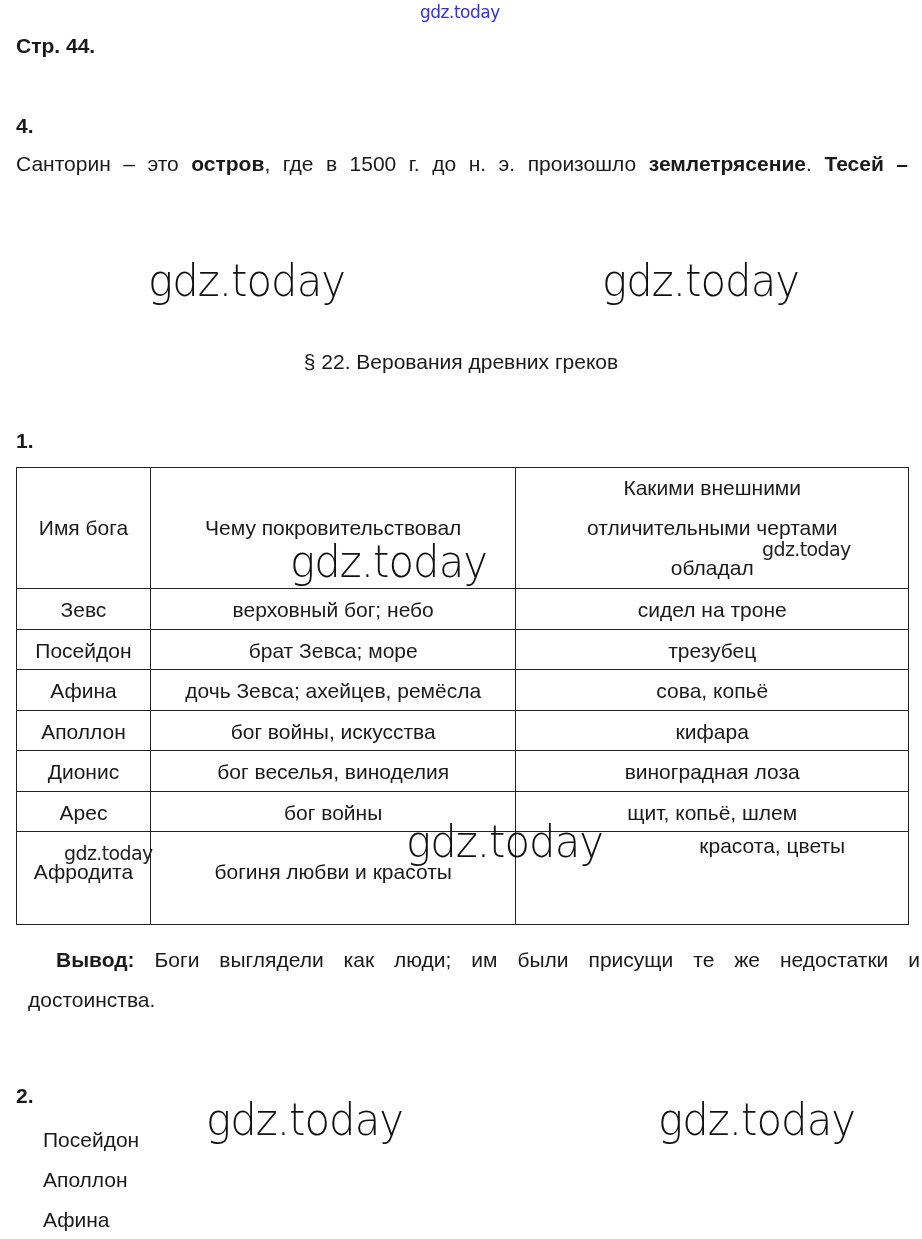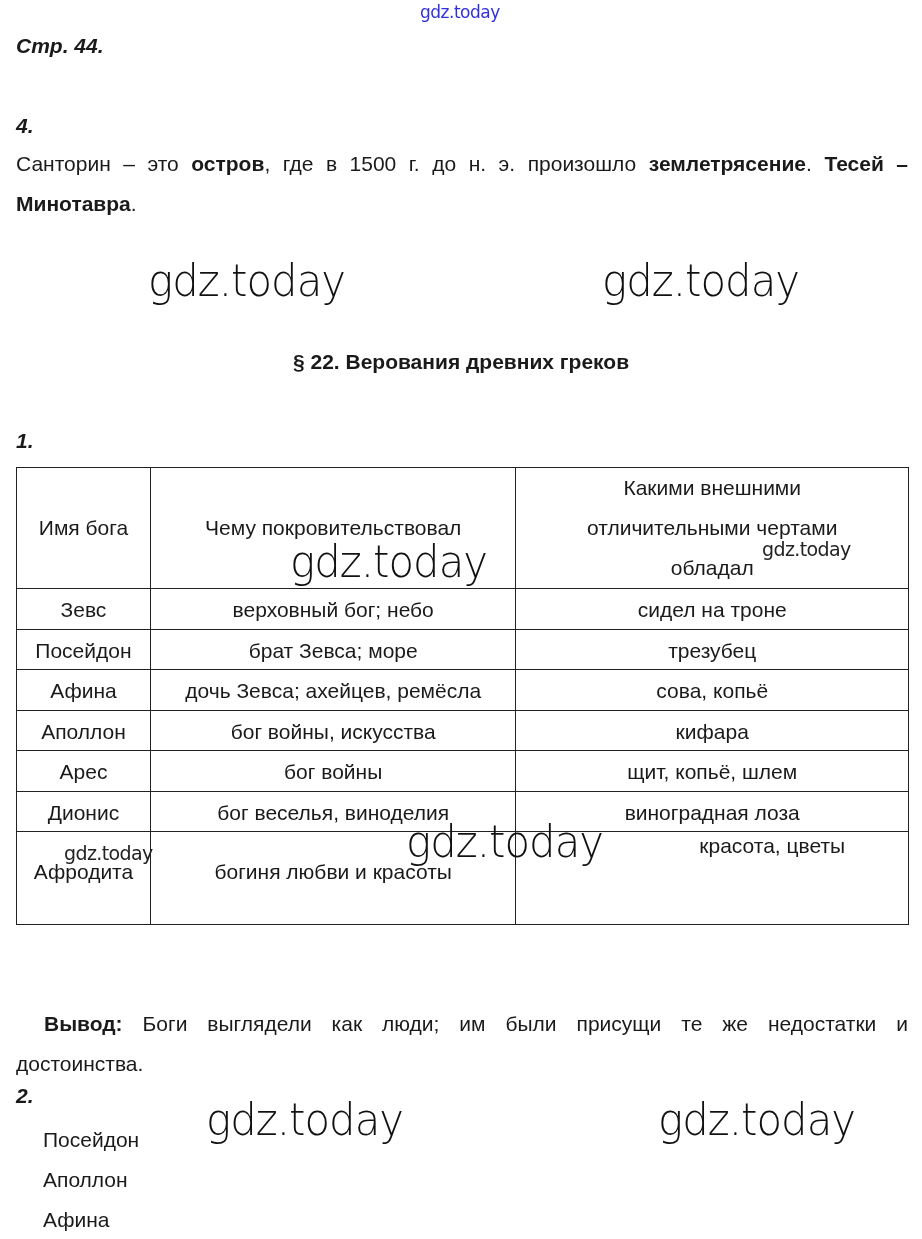--- a/index.html
+++ b/index.html
@@ -9,21 +9,21 @@
     }
     body {
       width: 922px;
       height: 1239px;
       position: relative;
       overflow: hidden;
       font-family: "Liberation Sans", sans-serif;
       color: #1a1a1a;
       font-size: 21px;
     }
-    .abs { position: absolute; font-style: italic; }
+    .abs { position: absolute; }
     .bold { font-weight: bold; }
 
     .wm-top {
       position: absolute;
       left: 420px;
       top: 2px;
       font-family: "DejaVu Sans", sans-serif;
       font-size: 17px;
       color: #3030e0;
       letter-spacing: -0.5px;
@@ -66,21 +66,21 @@
     .para .line { display: block; text-align: justify; text-align-last: justify; }
     .para .line.last { text-align-last: left; }
     .indent { padding-left: 28px; }
 
     .section-title {
       position: absolute;
       left: 0;
       width: 922px;
       top: 350px;
       text-align: center;
-      font-weight: bold;
+      font-weight: normal;
       font-size: 21px;
     }
 
     table.gods {
       position: absolute;
       left: 16px;
       top: 467px;
       width: 893px;
       border-collapse: collapse;
       font-size: 21px;
@@ -99,21 +99,21 @@
     table.gods tr.head { height: 119px; }
     table.gods tr.row { height: 40.5px; }
     table.gods tr.row td { padding-top: 8px; line-height: 26px; }
     table.gods tr.row-last { height: 93px; }
     table.gods col.c1 { width: 134px; }
     table.gods col.c2 { width: 366px; }
     table.gods col.c3 { width: 393px; }
     .aphro-name, .aphro-pat { padding-top: 28px !important; }
     .aphro-feat { padding-top: 2px !important; padding-left: 120px !important; text-align: left; }
 
-    .conclusion { top: 1004px; }
+    .conclusion { top: 940px; margin-left: 12px; }
 
     .list2 {
       position: absolute;
       left: 43px;
       top: 1120px;
       font-size: 21px;
       line-height: 40px;
     }
   </style>
 </head>
@@ -127,21 +127,20 @@
 <div class="wm-big" style="left:406px; top:820px;">gdz.today</div>
 <div class="wm-small" style="left:64px; top:844px;">gdz.today</div>
 <div class="wm-big" style="left:206px; top:1098px;">gdz.today</div>
 <div class="wm-big" style="left:658px; top:1098px;">gdz.today</div>
 
 <div class="abs page-ref">Стр. 44.</div>
 
 <div class="abs task-num" style="left:16px; top:114px;">4.</div>
 <div class="para" style="top:144px;" id="task4-para">
     <span class="line"><span>Санторин – это </span><span class="bold">остров</span><span>, где в 1500 г. до н. э. произошло </span><span class="bold">землетрясение</span><span>. </span><span class="bold">Тесей –</span></span>
-    <span class="line last"><span class="bold">Минотавра</span><span>.</span></span>
   </div>
 
 <div class="section-title">§ 22. Верования древних греков</div>
 
 <div class="abs task-num" style="left:16px; top:429px;">1.</div>
 
 <table class="gods">
   <colgroup>
       <col class="c1">
       <col class="c2">
@@ -171,28 +170,28 @@
     <td>Афина</td>
     <td>дочь Зевса; ахейцев, ремёсла</td>
     <td>сова, копьё</td>
   </tr>
   <tr class="row">
     <td>Аполлон</td>
     <td>бог войны, искусства</td>
     <td>кифара</td>
   </tr>
   <tr class="row">
+    <td>Дионис</td>
+    <td>бог веселья, виноделия</td>
+    <td>виноградная лоза</td>
+  </tr>
+  <tr class="row">
     <td>Арес</td>
     <td>бог войны</td>
     <td>щит, копьё, шлем</td>
-  </tr>
-  <tr class="row">
-    <td>Дионис</td>
-    <td>бог веселья, виноделия</td>
-    <td>виноградная лоза</td>
   </tr>
   <tr class="row-last">
     <td class="aphro-name">Афродита</td>
     <td class="aphro-pat">богиня любви и красоты</td>
     <td class="aphro-feat">красота, цветы</td>
   </tr>
 </tbody>
   </table>
 
 <div class="para conclusion">

